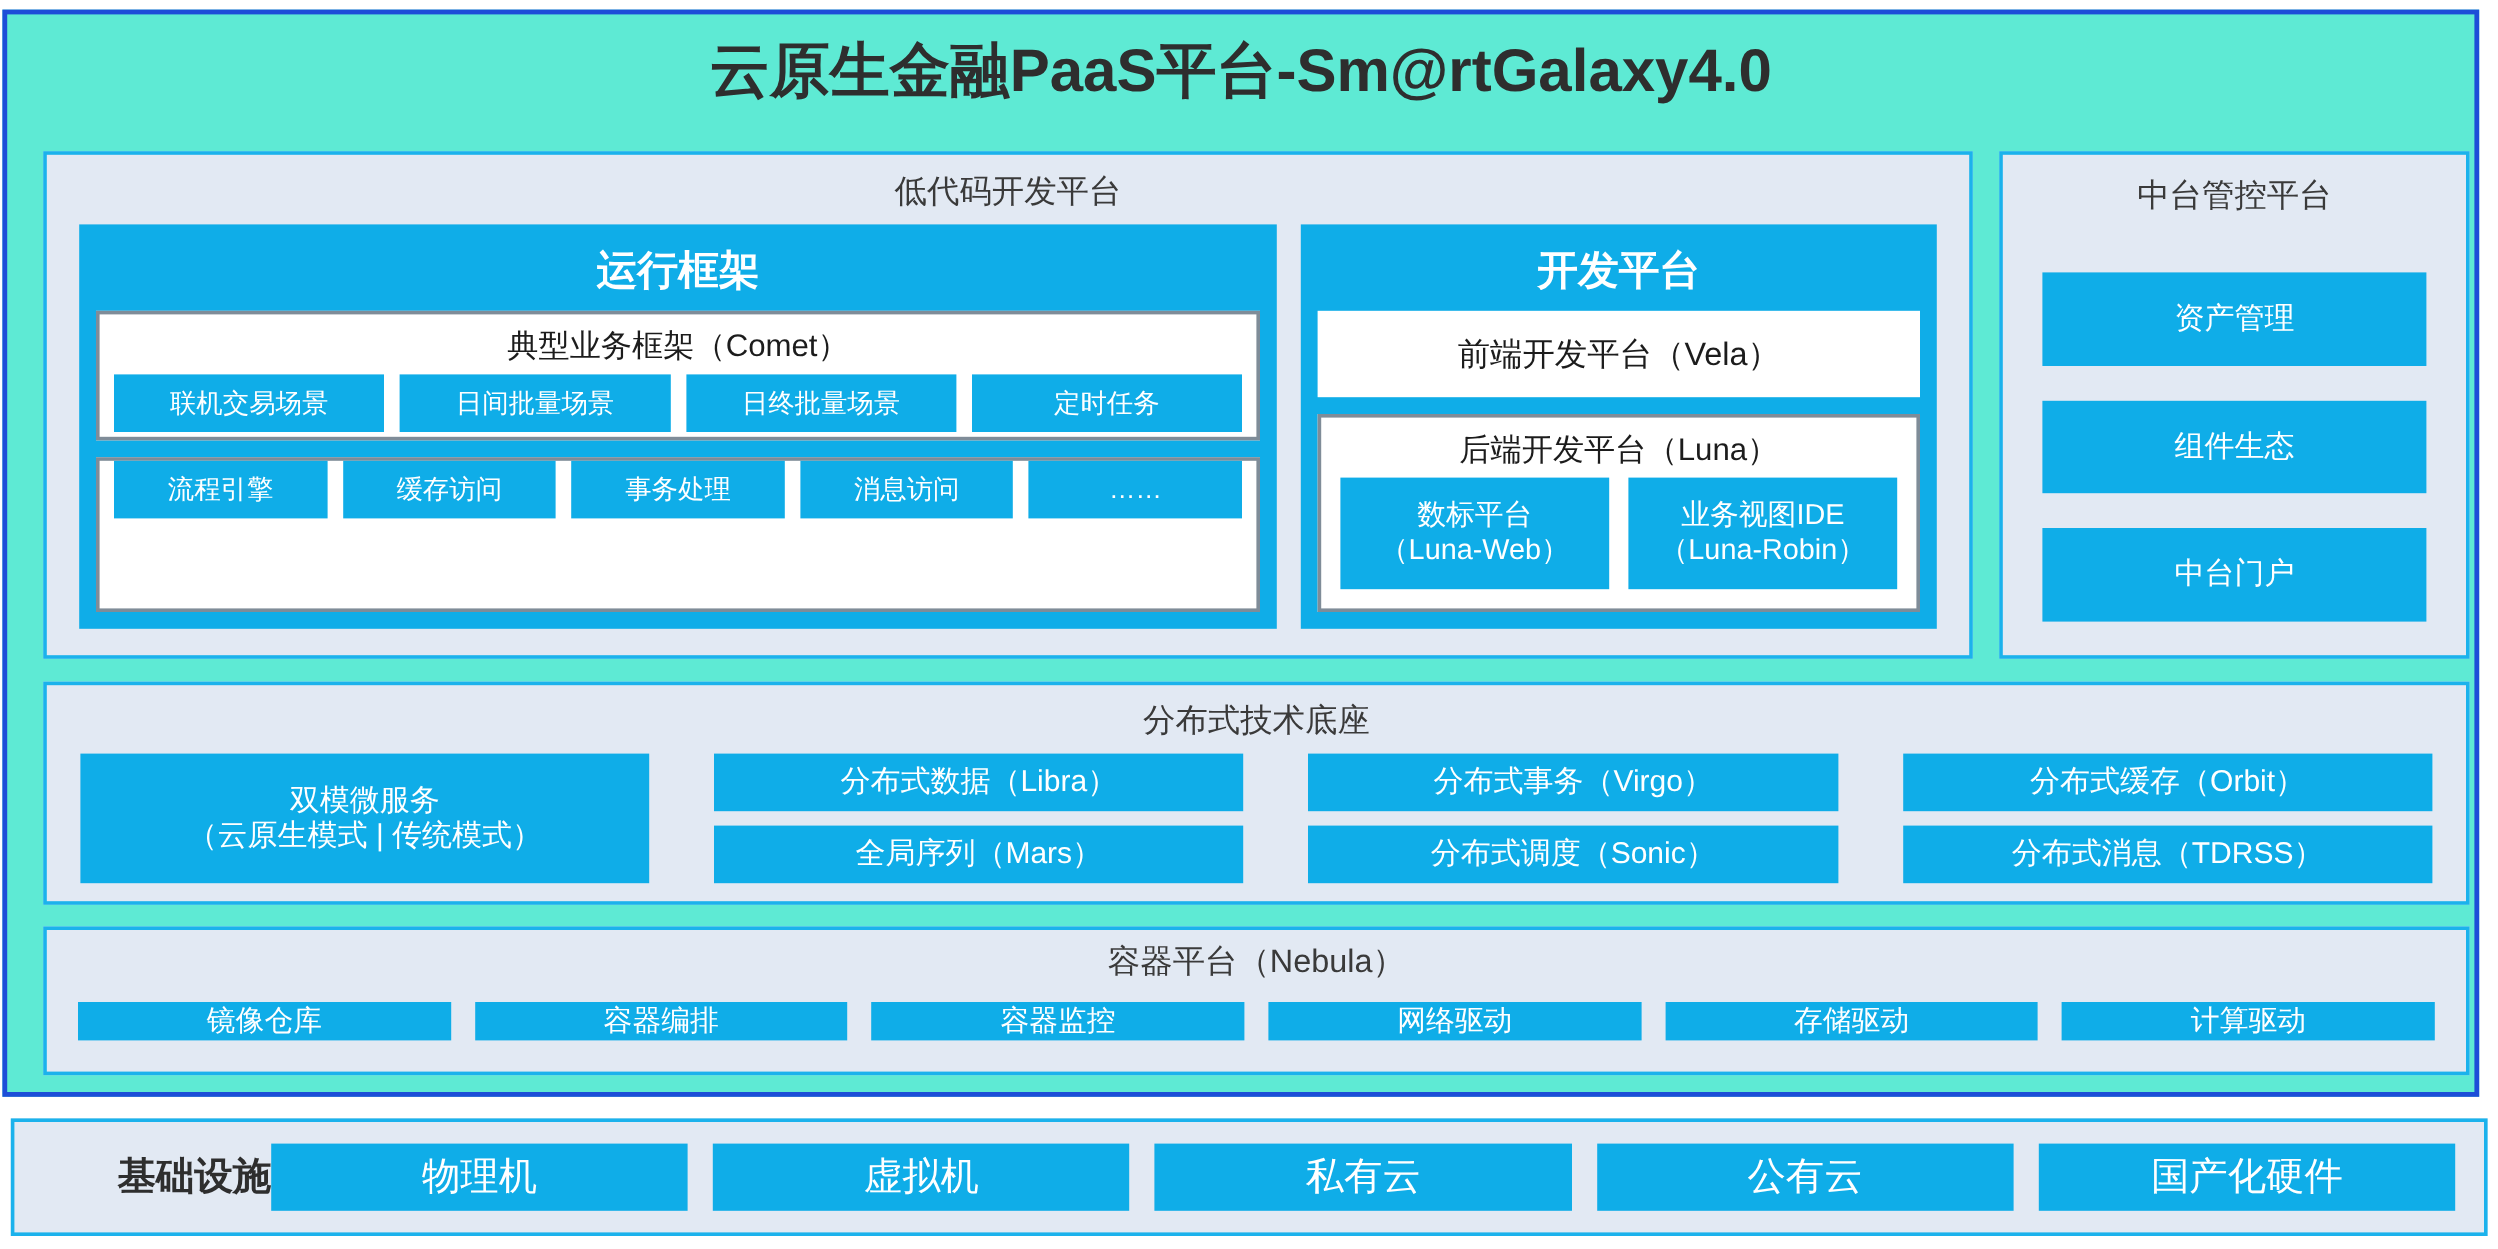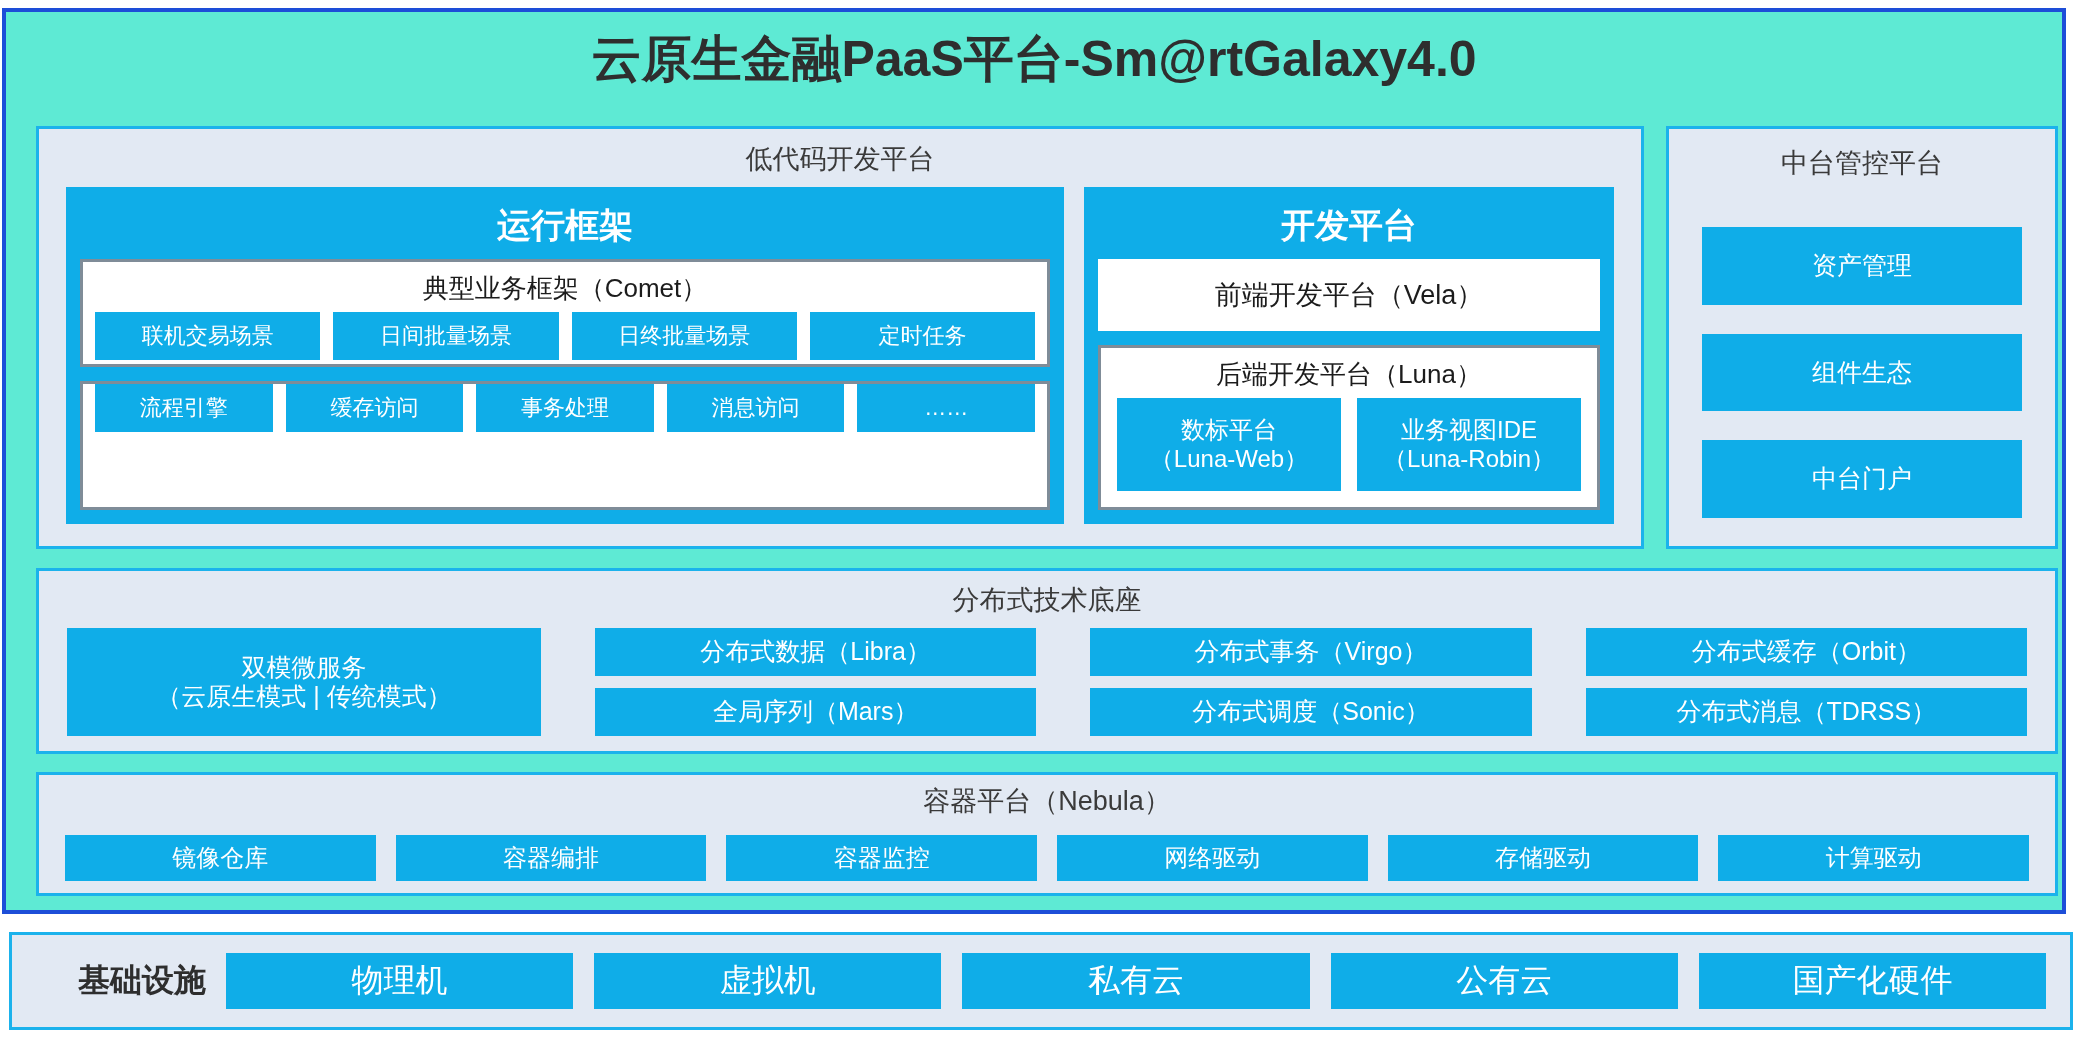--- a/index.html
+++ b/index.html
@@ -222,21 +222,21 @@
     top: 760px;
     width: 2022px;
     height: 124px;
   }
   #container-title { margin-top: 8px; }
   #container-items {
     position: absolute;
     left: 26px;
     right: 26px;
     top: 60px;
-    height: 46px;
+    height: 32px;
     display: flex;
     gap: 20px;
   }
   #container-items .cont-btn {
     flex: 1;
     font-size: 24px;
   }
 
   
   #infra-panel {
@@ -249,21 +249,21 @@
     align-items: center;
     padding: 0 24px;
     box-sizing: border-box;
   }
   #infra-label {
     font-size: 32px;
     font-weight: 700;
     color: #2E2E2E;
     width: 190px;
     flex: 0 0 190px;
-    text-align: center;
+    text-align: right;
     padding-left: 22px;
     box-sizing: border-box;
   }
   #infra-items {
     flex: 1;
     display: flex;
     gap: 21px;
     height: 56px;
   }
   #infra-items .infra-btn {

